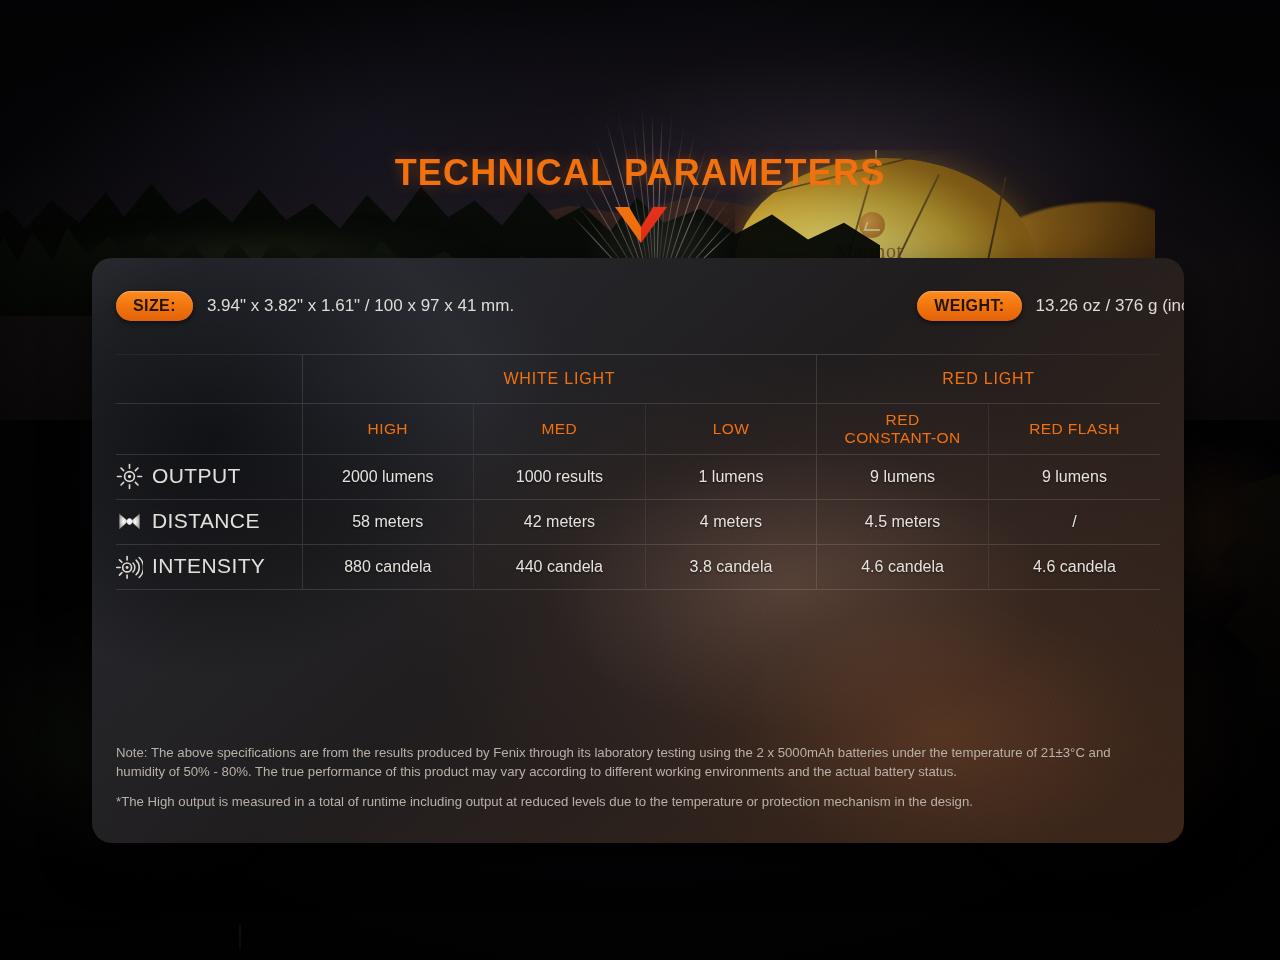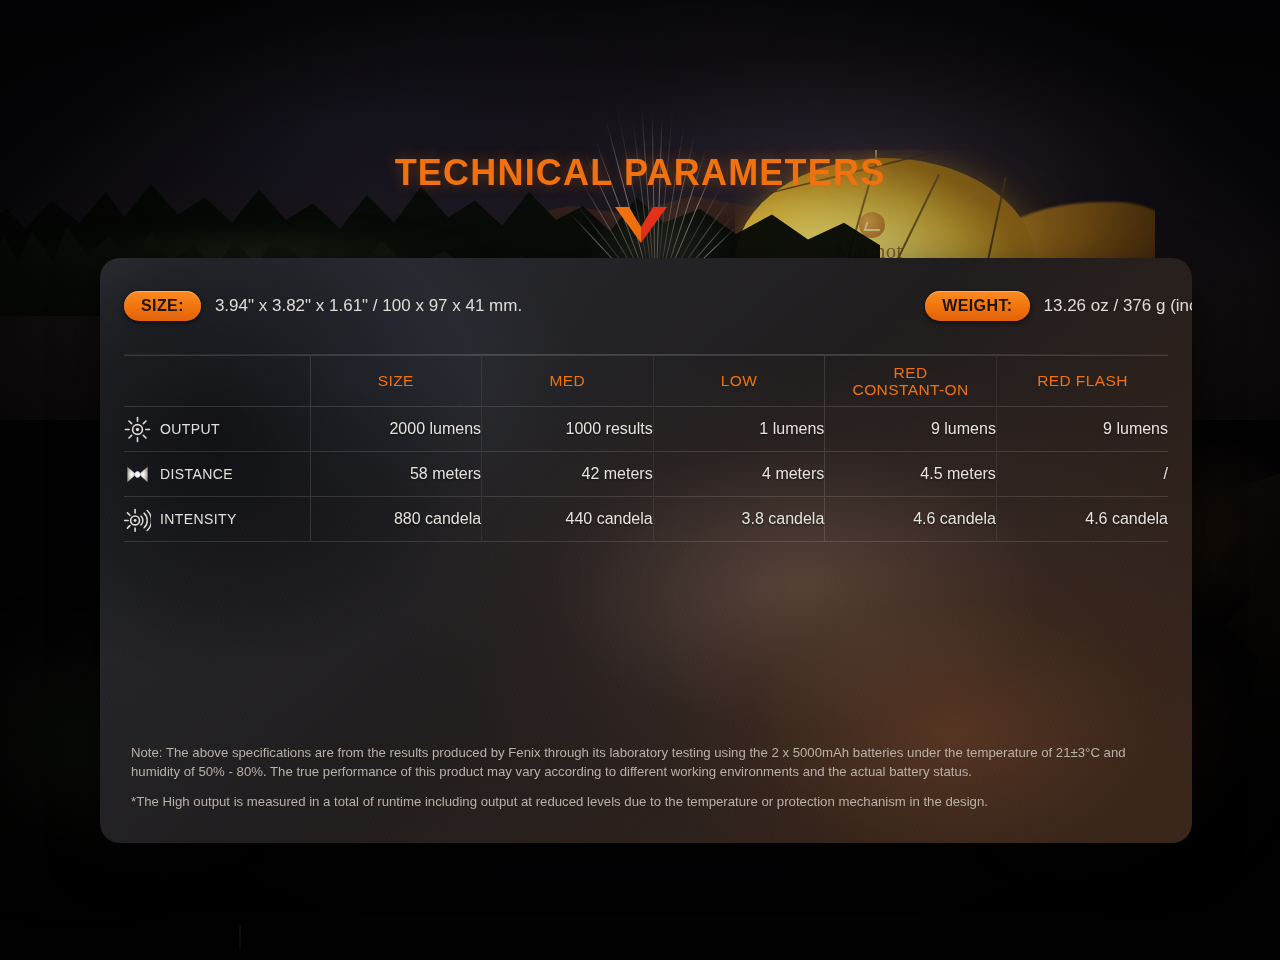--- a/index.html
+++ b/index.html
@@ -171,21 +171,21 @@
     font-size: 36px; font-weight: bold; letter-spacing: 1.2px;
     color: #f2710f;
     text-shadow: 0 0 14px rgba(242,113,15,.35);
   }
   .chevron {
     position: absolute; left: 613px; top: 205px; width: 56px; height: 40px;
   }
 
   
   .panel {
-    position: absolute; left: 100px; top: 258px; width: 1092px; height: 585px;
+    position: absolute; left: 92px; top: 258px; width: 1092px; height: 585px;
     border-radius: 20px; overflow: hidden;
     background:
       radial-gradient(ellipse 520px 300px at 700px 330px, rgba(132,98,82,0.52) 0%, rgba(70,50,42,0.22) 48%, rgba(0,0,0,0) 78%),
       radial-gradient(ellipse 380px 240px at 250px 120px, rgba(70,78,96,0.30) 0%, rgba(34,38,48,0.08) 60%, rgba(0,0,0,0) 82%),
       linear-gradient(140deg, #2d2f34 0%, #25262b 22%, #201d1e 48%, #2c211c 70%, #3a261b 100%);
     box-shadow: 0 14px 48px rgba(0,0,0,.65);
   }
   .panel-tex {
     position: absolute; inset: 0; opacity: .20; pointer-events: none;
     background-image:
@@ -240,39 +240,39 @@
 
   .hgroup {
     color: #f2710f; font-size: 16px; font-weight: bold; letter-spacing: .8px;
     text-align: center; vertical-align: middle;
   }
   .hmode {
     color: #f2710f; font-size: 15.5px; letter-spacing: .4px;
     text-align: center; vertical-align: middle; line-height: 1.12;
   }
   .cellv {
-    color: #e6e3de; font-size: 16px; text-align: right; vertical-align: middle;
+    color: #e6e3de; font-size: 16px; text-align: center; vertical-align: middle;
     text-shadow: 0 1px 2px rgba(0,0,0,.6);
   }
   .rowlabel {
-    color: #e3e0db; font-size: 14px; letter-spacing: .4px;
+    color: #e3e0db; font-size: 21px; letter-spacing: .4px;
     vertical-align: middle; padding-left: 4px;
   }
   .rowlabel .inner { display: flex; align-items: center; gap: 9px; }
   .rl-text { line-height: 1.07; }
 
   .bt { border-top: 1px solid rgba(255,255,255,.13); }
   .bl { border-left: 1px solid rgba(255,255,255,.12); }
   .blf { border-left: 1px solid rgba(255,255,255,.07); }
 
   .ic { width: 27px; height: 27px; flex: 0 0 27px; display: block; }
 
   .notes {
     position: absolute; left: 24px; top: 485px; width: 1044px;
-    color: #b9b0a8; font-size: 13.2px; line-height: 1.44; margin-left: 7px;
+    color: #b9b0a8; font-size: 13.2px; line-height: 1.44;
   }
   .notes p + p { margin-top: 11px; }
 </style>
 </head>
 <body>
 
 <div class="scene">
   <div class="sky"></div>
   <div class="stars"></div>
   <div class="mountain"></div>
@@ -352,23 +352,28 @@
     <table>
       <colgroup>
         <col class="col-label">
           <col class="col-d">
           <col class="col-d">
         <col class="col-d">
           <col class="col-d">
           <col class="col-d">
       </colgroup>
       <tbody>
+        <tr class="hrow1">
+          <td></td>
+          <td class="hgroup bl" colspan="3">WHITE LIGHT</td>
+          <td class="hgroup bl" colspan="2">RED LIGHT</td>
+        </tr>
         <tr class="hrow2 bt">
           <td></td>
-          <td class="hmode bl">SIZE</td>
+          <td class="hmode bl">HIGH</td>
           <td class="hmode blf">MED</td>
           <td class="hmode blf">LOW</td>
           <td class="hmode bl">
             <div>RED</div>
             <div>CONSTANT-ON</div>
           </td>
           <td class="hmode blf">RED FLASH</td>
         </tr>
 
         <tr class="drow bt">

